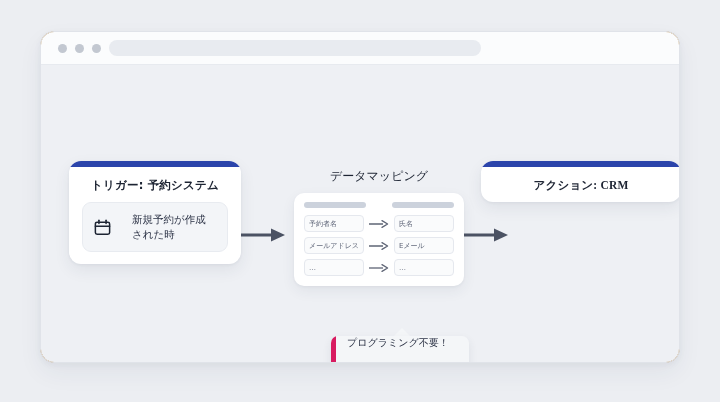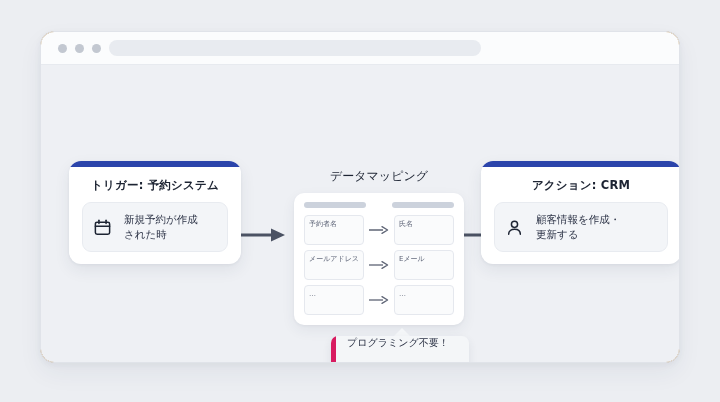--- a/index.html
+++ b/index.html
@@ -101,26 +101,27 @@
 
   .card-trigger {
     left: 28px;
     top: 96px;
     width: 172px;
   }
   .card-action {
     left: 440px;
     top: 96px;
     width: 200px;
+    font-family: Liberation Serif, serif;
   }
 
   .card-item {
     display: flex;
     align-items: center;
-    gap: 12px;
+    gap: 20px;
     margin: 0 13px 12px 13px;
     padding: 9px 10px;
     background: #f3f5f8;
     border: 1px solid #e8ebf0;
     border-radius: 9px;
     box-sizing: border-box;
   }
   .card-item .item-icon {
     flex: 0 0 auto;
     width: 19px;
@@ -174,21 +175,21 @@
   .map-row {
     display: flex;
     align-items: center;
     gap: 5px;
     margin-bottom: 5px;
   }
   .map-row:last-child { margin-bottom: 0; }
   .map-chip {
     flex: 1 1 0;
     min-width: 0;
-    height: 30px;
+    height: 17px;
     line-height: 17px;
     border: 1px solid #e5e8ee;
     border-radius: 4px;
     background: #fafbfc;
     font-size: 7px;
     color: #5b6275;
     padding: 0 4px;
     box-sizing: border-box;
     white-space: nowrap;
     overflow: hidden;
@@ -333,30 +334,20 @@
       <svg width="46" height="16" viewBox="0 0 46 16" fill="none">
         <line x1="0" y1="8" x2="30" y2="8" stroke="#4b5263" stroke-width="3.2"></line>
         <path d="M30 1.5 L44 8 L30 14.5 Z" fill="#4b5263"></path>
       </svg>
     </div>
 
     <div class="flow-card card-action">
       <div class="accent"></div>
       <div class="card-title">アクション: CRM</div>
 
-      <div class="card-item">
-        <span class="item-icon">
-          <svg viewBox="0 0 24 24" width="19" height="19" fill="none" stroke="currentColor" stroke-width="1.9" stroke-linecap="round">
-            <circle cx="12" cy="8" r="3.9"></circle>
-            <path d="M4.6 20.5c0-4.1 3.3-6.3 7.4-6.3s7.4 2.2 7.4 6.3"></path>
-          </svg>
-        </span>
-        <span class="item-label">顧客情報を作成・
-更新する</span>
-      </div>
 
     </div>
 
     <div class="callout-pointer"></div>
     <div class="callout">
       <span class="bar"></span>
       <span class="callout-text">プログラミング不要！</span>
     </div>
 
   </div>

